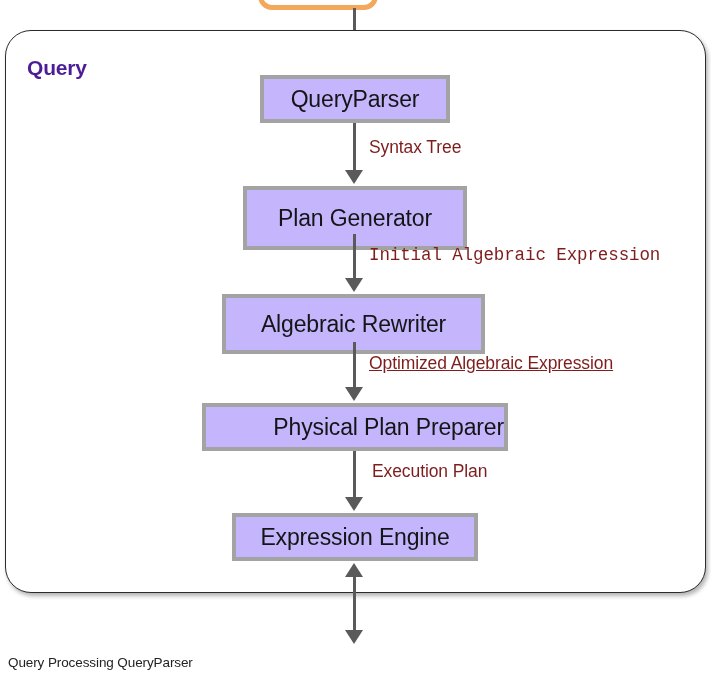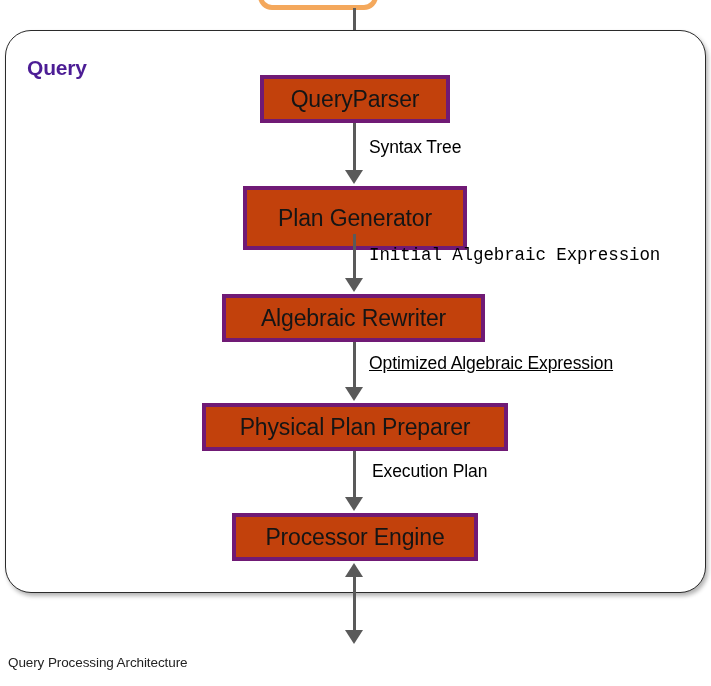--- a/index.html
+++ b/index.html
@@ -55,22 +55,22 @@
     box-sizing: border-box;
     border: 5px solid #f4a85c;
     border-radius: 14px;
     background: #ffffff;
   }
 
   
   .node {
     position: absolute;
     box-sizing: border-box;
-    border: 4px solid #701a75;
-    background: #c2410c;
+    border: 4px solid #a3a3a3;
+    background: #c4b5fd;
     display: flex;
     align-items: center;
     justify-content: center;
     color: #151515;
     font-size: 23px;
     letter-spacing: -0.15px;
     white-space: nowrap;
   }
 
   
@@ -92,21 +92,21 @@
     width: 0;
     height: 0;
     border-left: 9px solid transparent;
     border-right: 9px solid transparent;
     border-bottom: 14px solid #5a5a5a;
   }
 
   .edge-label {
     position: absolute;
     font-size: 17.5px;
-    color: #000000;
+    color: #7f1d1d;
     white-space: nowrap;
     letter-spacing: -0.1px;
   }
 
   
   .caption {
     position: absolute;
     left: 8px;
     top: 655px;
     font-size: 13.5px;
@@ -140,39 +140,39 @@
   <div class="edge-label" style="left:369px; top:137px;">Syntax Tree</div>
 
   <div class="node" style="left:243px; top:186px; width:224px; height:64px;">
     <span>Plan Generator</span>
   </div>
 
   <div class="conn" style="left:352.5px; top:234px; height:45px;"></div>
   <div class="arrow-down" style="left:345px; top:278px;"></div>
   <div class="edge-label" style="left:369px; top:245px;font-family:Liberation Mono, monospace;">Initial Algebraic Expression</div>
 
-  <div class="node" style="left:222px; top:294px; width:263px; height:48px;text-align:center;">
+  <div class="node" style="left:222px; top:294px; width:263px; height:60px;text-align:center;">
     <span>Algebraic Rewriter</span>
   </div>
 
   <div class="conn" style="left:352.5px; top:342px; height:46px;"></div>
   <div class="arrow-down" style="left:345px; top:387px;"></div>
   <div class="edge-label" style="left:369px; top:353px;text-decoration:underline;">Optimized Algebraic Expression</div>
 
-  <div class="node" style="left:202px; top:403px; width:306px; height:48px;">
+  <div class="node" style="left:202px; top:403px; width:306px; height:48px;justify-content:flex-end;">
     <span>Physical Plan Preparer</span>
   </div>
 
   <div class="conn" style="left:352.5px; top:451px; height:47px;"></div>
   <div class="arrow-down" style="left:345px; top:497px;"></div>
   <div class="edge-label" style="left:372px; top:461px;">Execution Plan</div>
 
   <div class="node" style="left:232px; top:513px; width:246px; height:48px;">
-    <span>Processor Engine</span>
+    <span>Expression Engine</span>
   </div>
 
   <div class="arrow-up" style="left:345px; top:563px;"></div>
   <div class="conn" style="left:352.5px; top:575px; height:56px;"></div>
   <div class="arrow-down" style="left:345px; top:630px;"></div>
 
-  <div class="caption">Query Processing Architecture</div>
+  <div class="caption">Query Processing QueryParser</div>
 
 </div>
 
 </body></html>

